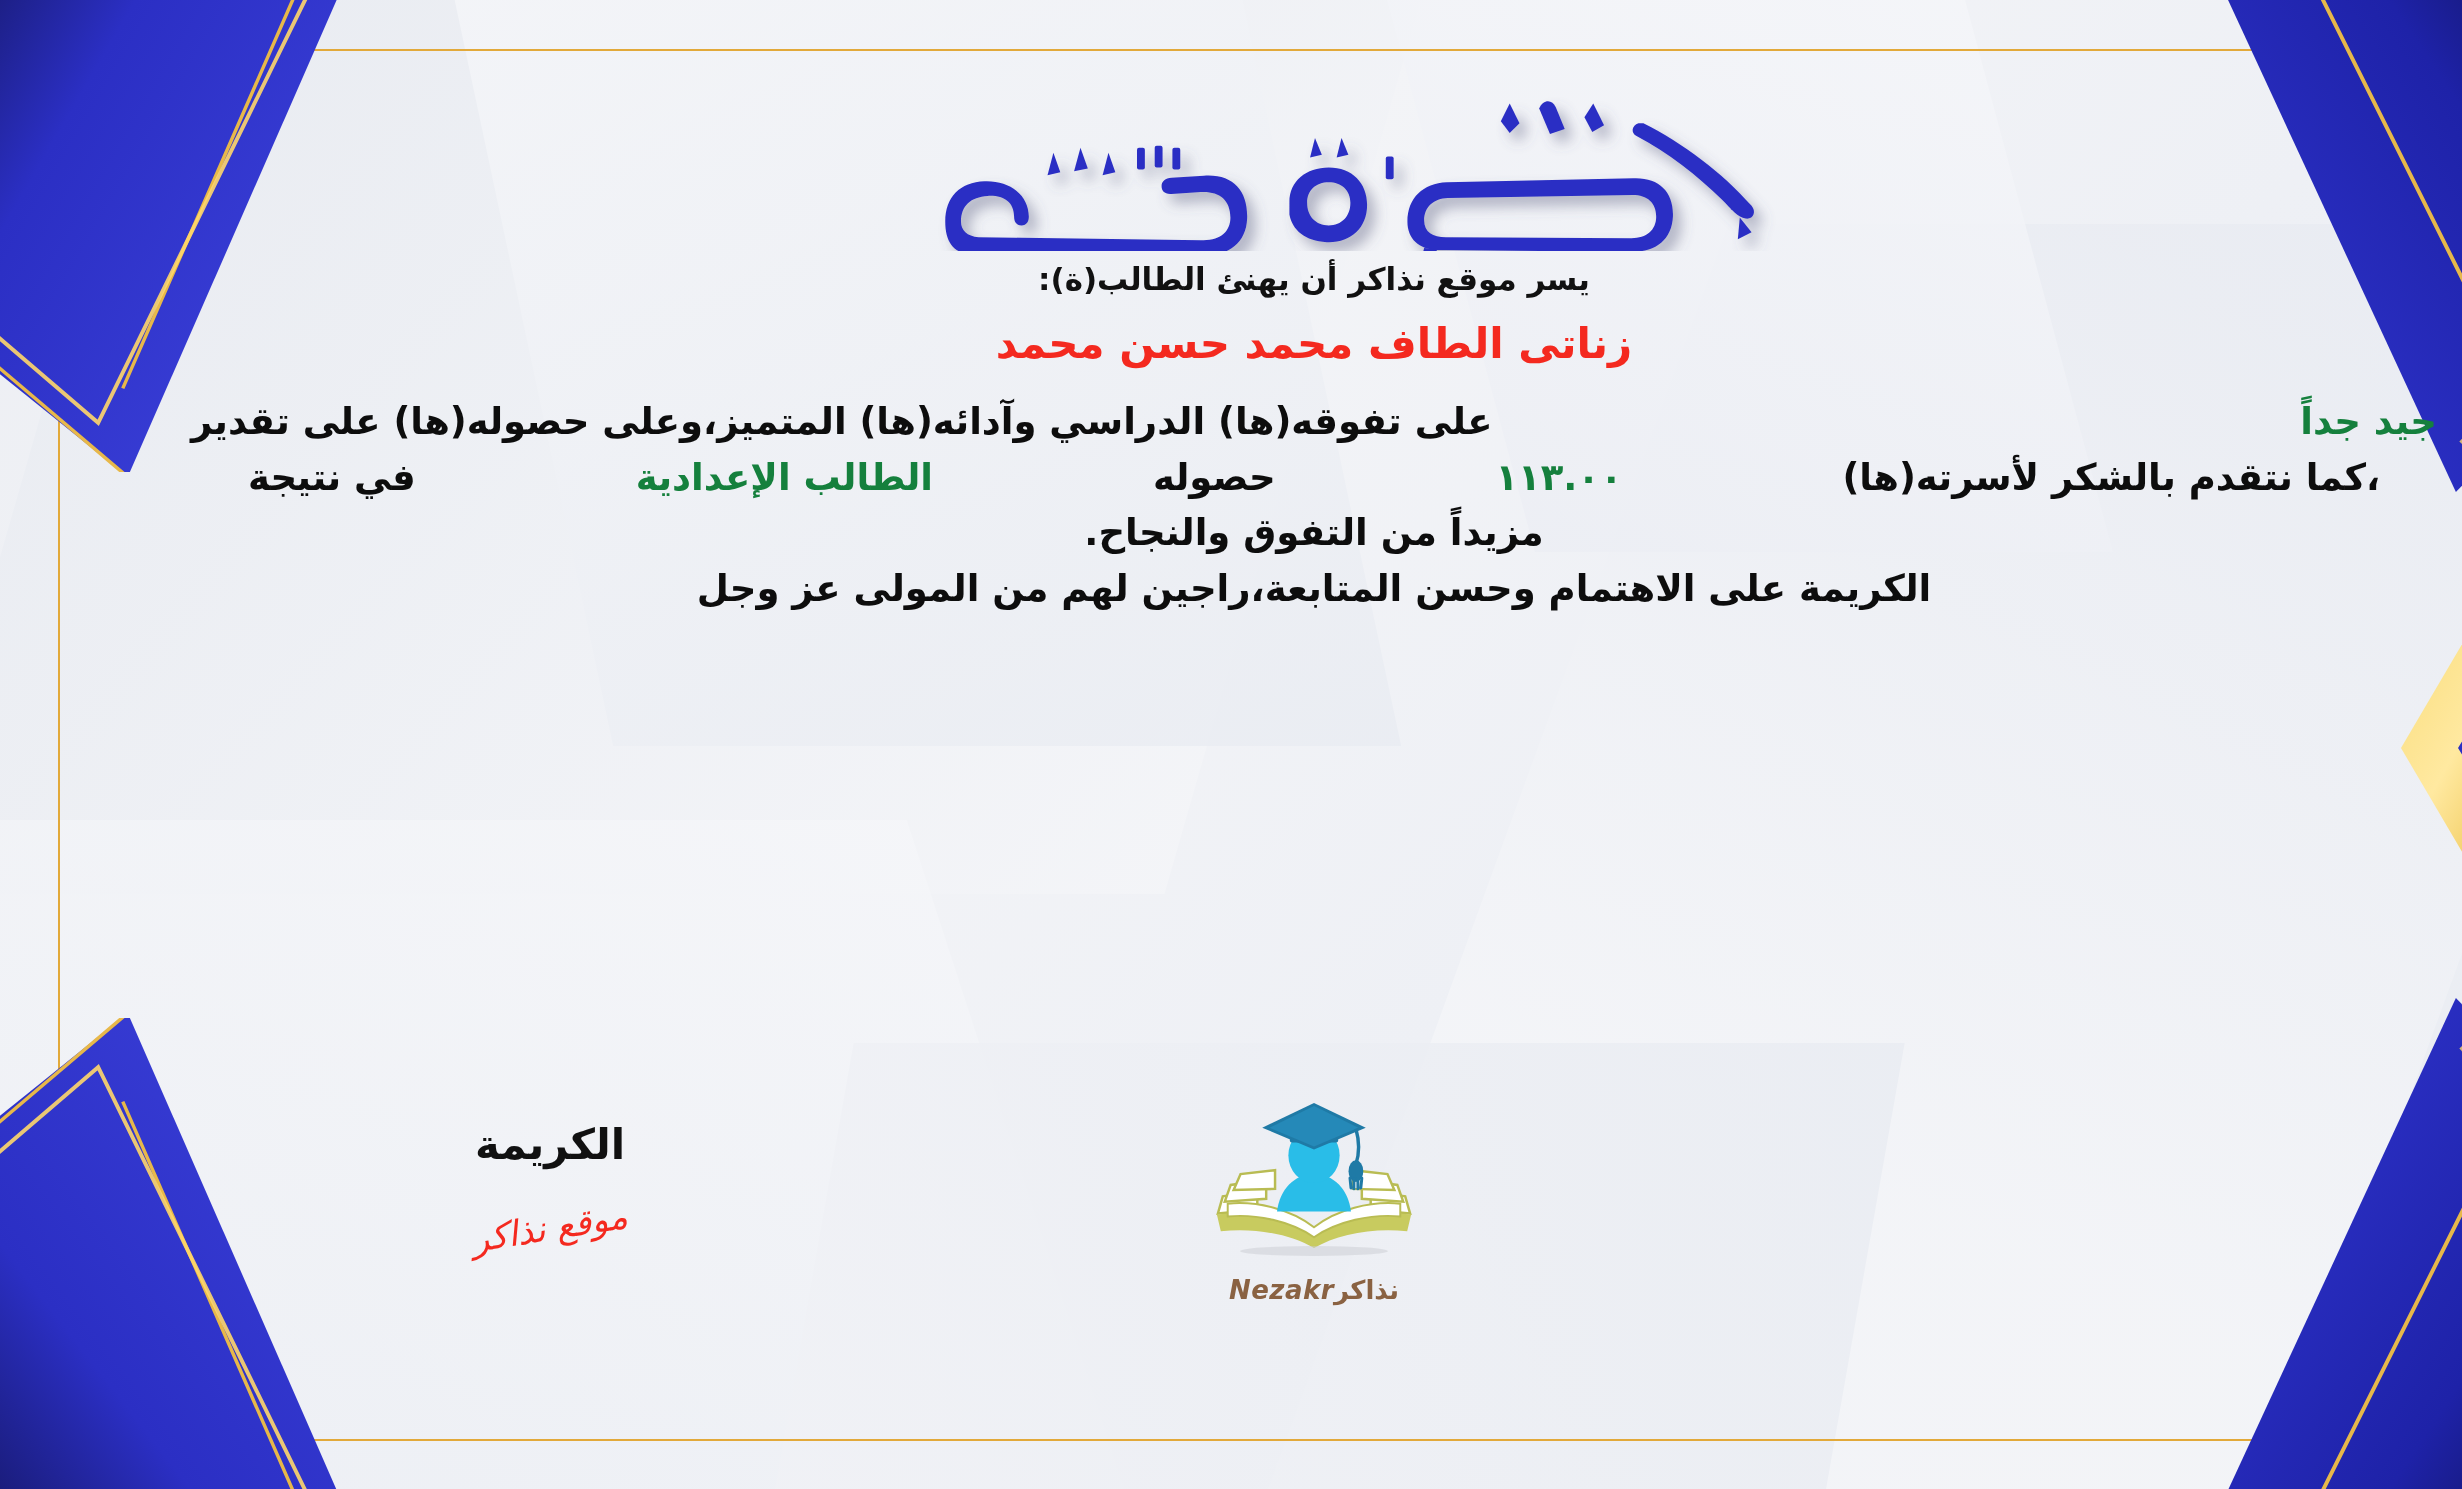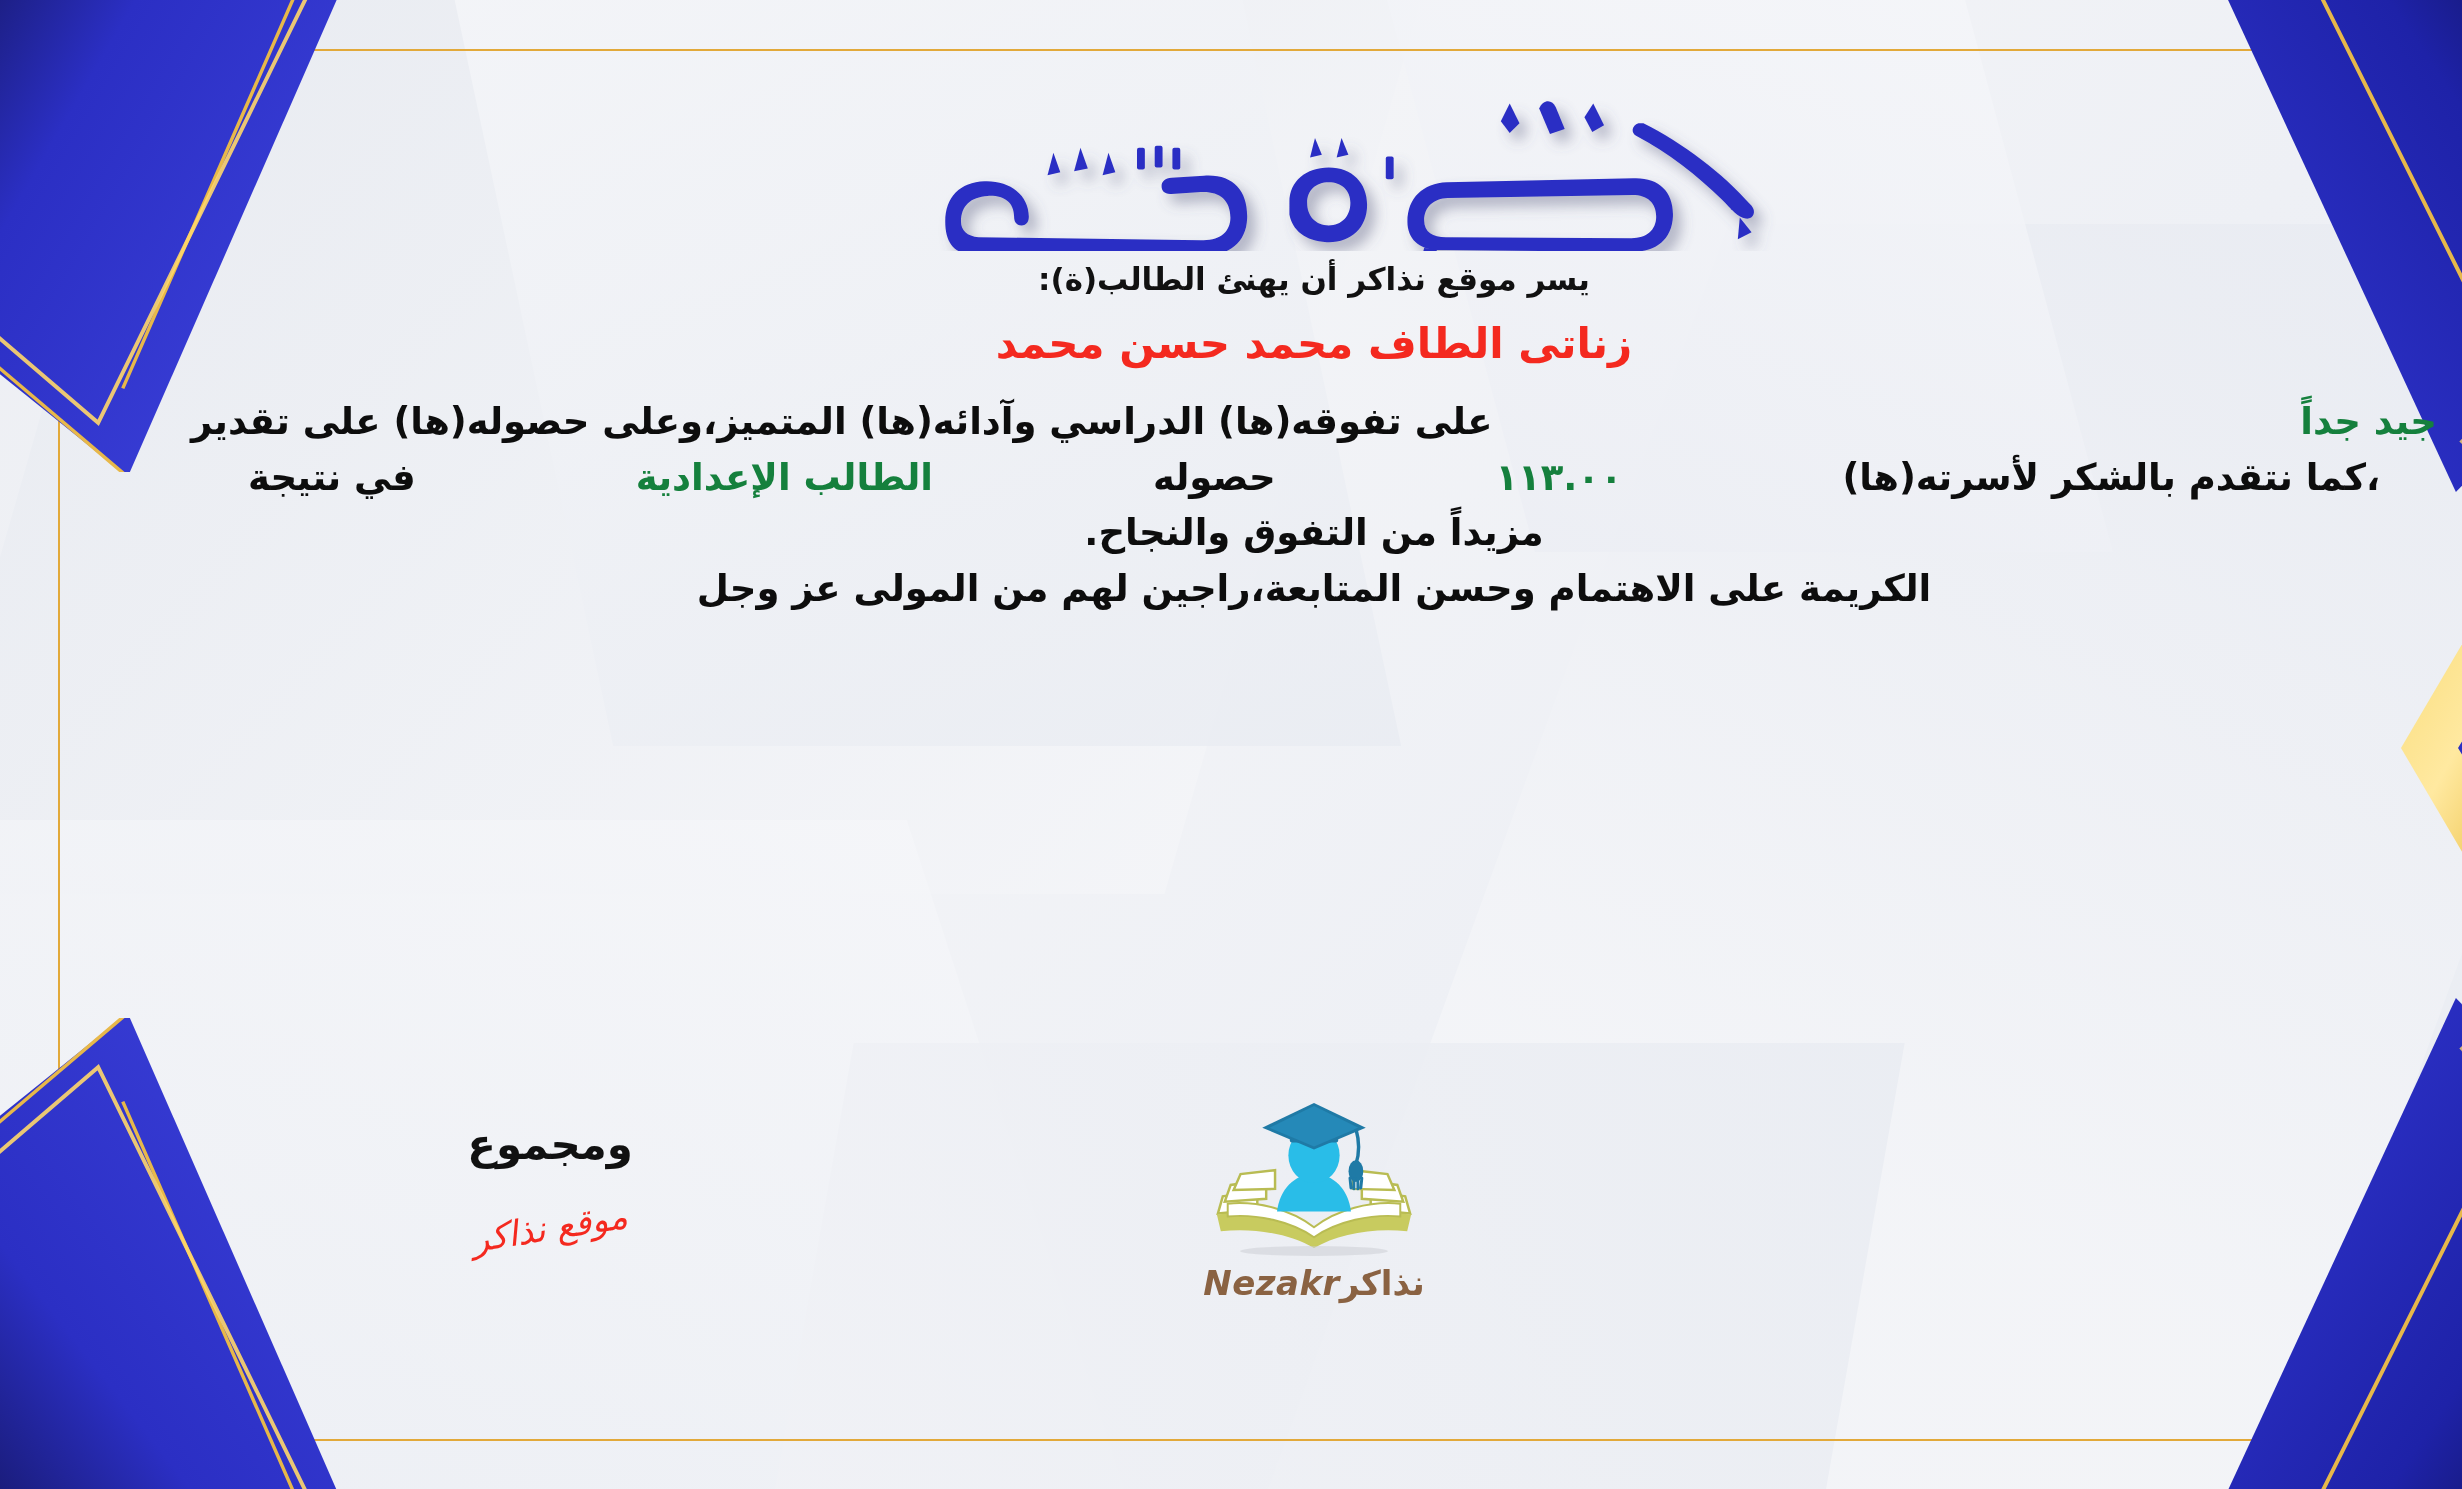--- a/index.html
+++ b/index.html
@@ -175,22 +175,22 @@
 
   .logo-block {
     position: absolute;
     left: 0; right: 0;
     top: -19.7px;
     display: flex;
     flex-direction: column;
     align-items: center;
   }
   .logo-wordmark {
-    margin-top: 0;
-    font-size: 34px;
+    margin-top: 12px;
+    font-size: 26px;
     font-weight: 700;
     color: #8a6242;
     letter-spacing: 0.5px;
     direction: rtl;
     font-family: "DejaVu Sans", "Liberation Sans", sans-serif;
   }
   .logo-wordmark .latin { font-style: italic; }
 </style>
 </head>
 <body>
@@ -352,21 +352,21 @@
         <span>في نتيجة</span>
       </div>
 
       <div class="body-line">مزيداً من التفوق والنجاح.</div>
       <div class="body-line">الكريمة على الاهتمام وحسن المتابعة،راجين لهم من المولى عز وجل</div>
     </div>
 
     <div class="footer">
 
       <div class="sign-block">
-        <div class="sign-label">ومجموع</div>
+        <div class="sign-label">الكريمة</div>
         <div class="sign-mark">موقع نذاكر</div>
       </div>
 
       <div class="logo-block">
         <svg width="212" height="163" viewBox="0 0 430 330">
 
           <g>
             <path d="M20 230 L30 195 L100 185 L100 222 Z" fill="#ffffff" stroke="#b9bc53" stroke-width="5"></path>
             <path d="M34 206 L46 172 L118 162 L118 200 Z" fill="#ffffff" stroke="#b9bc53" stroke-width="5"></path>
             <path d="M52 182 L66 150 L136 142 L136 180 Z" fill="#ffffff" stroke="#b9bc53" stroke-width="5"></path>

